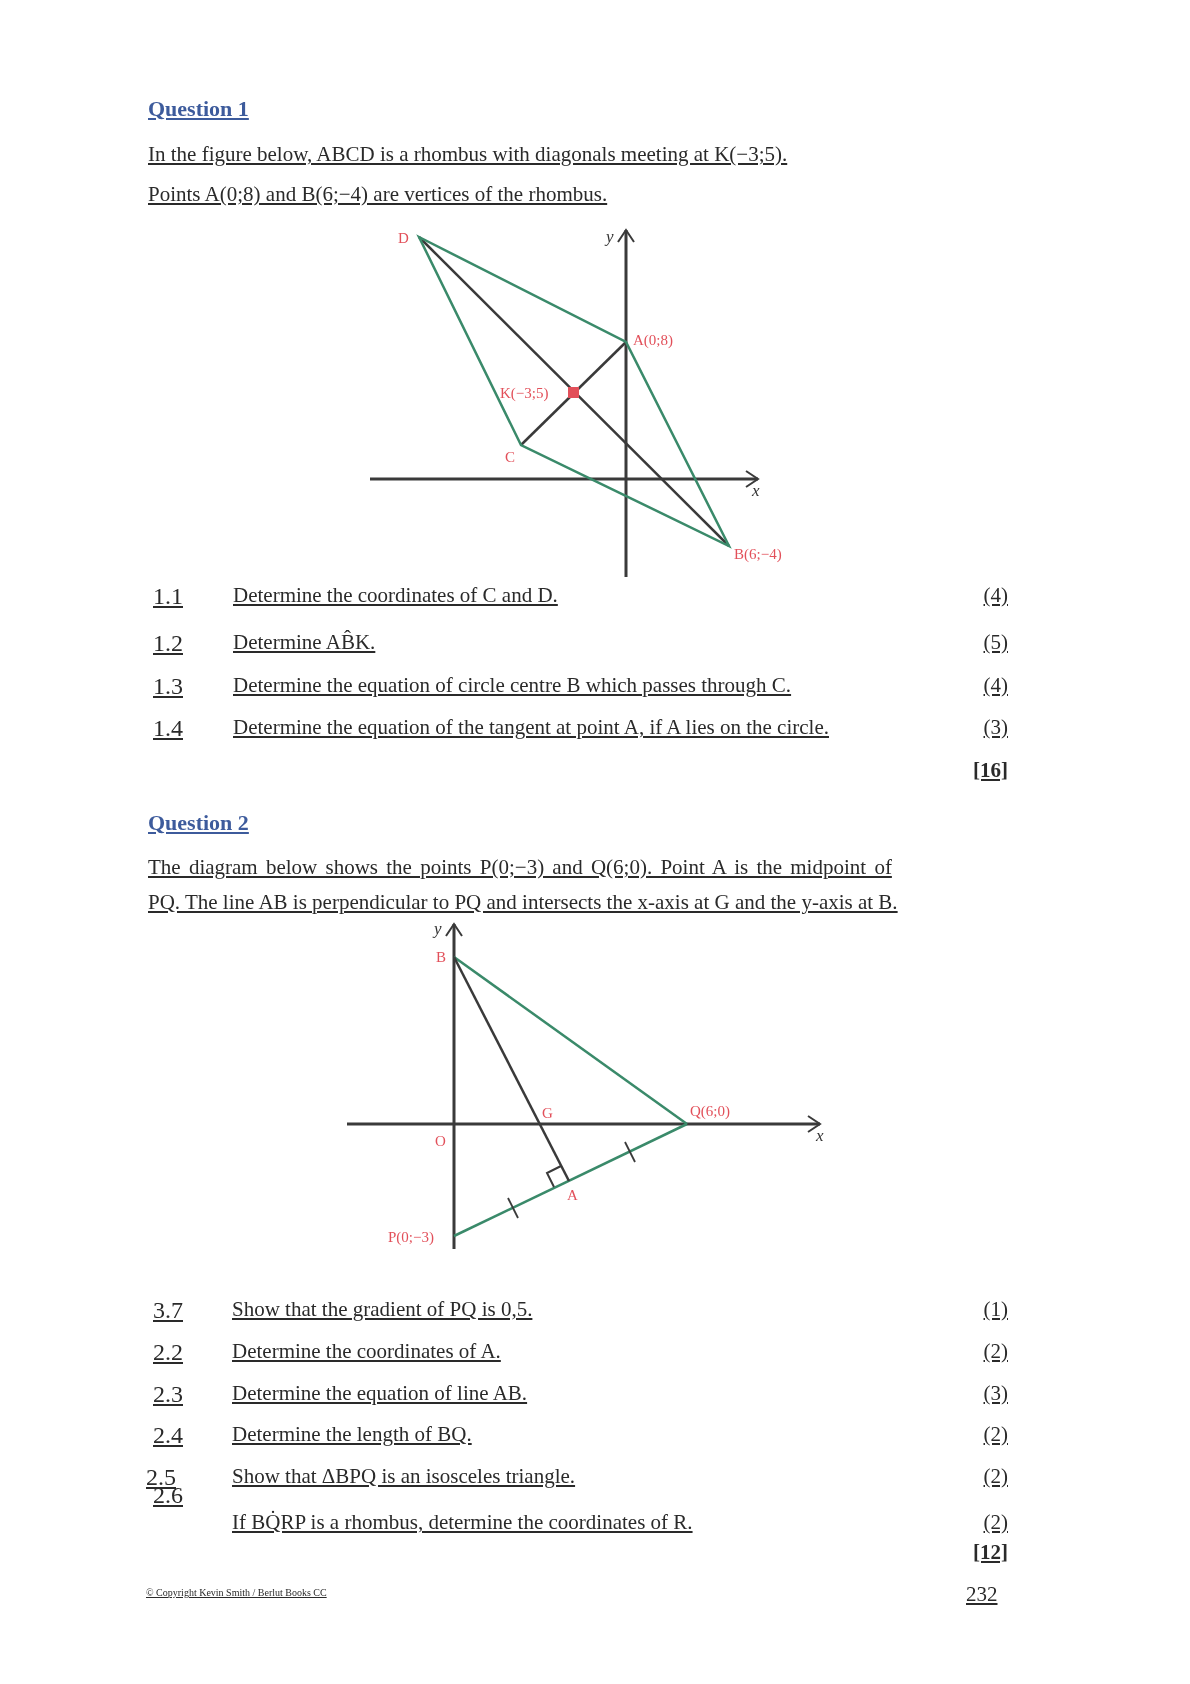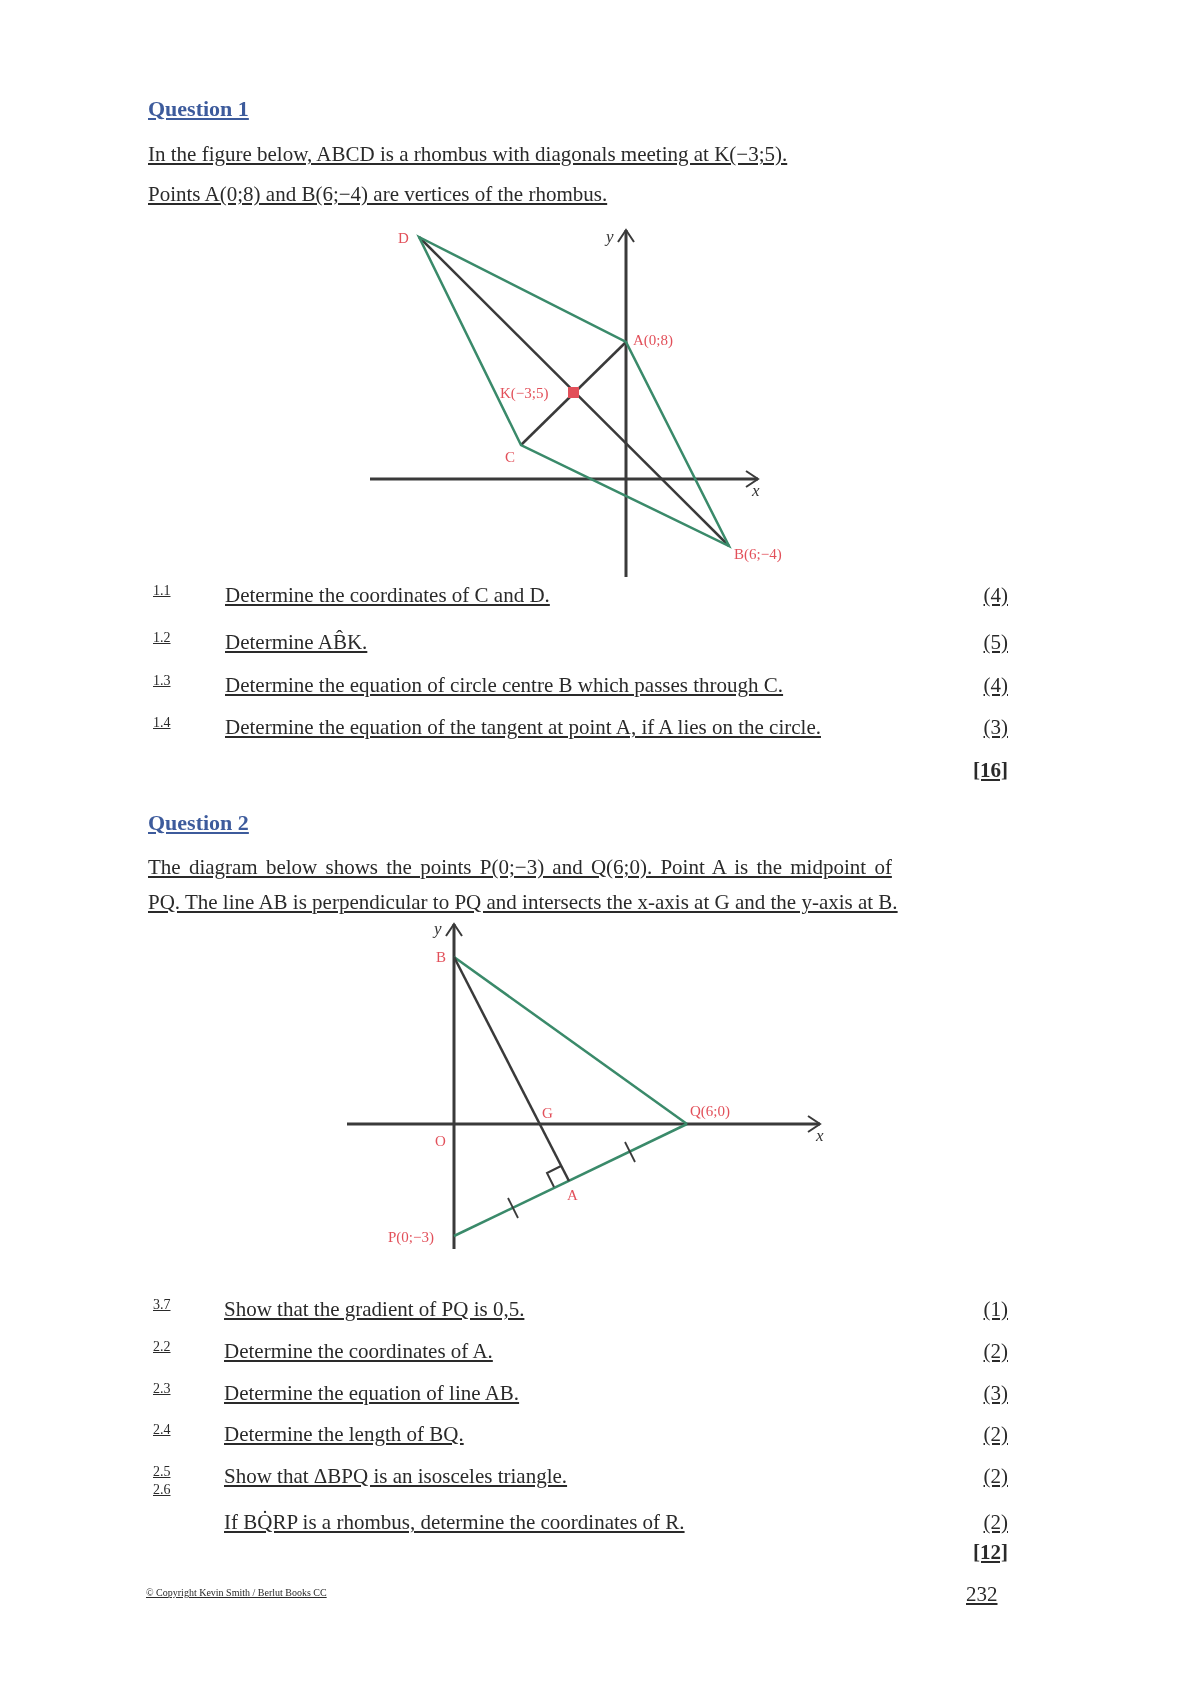--- a/index.html
+++ b/index.html
@@ -1,22 +1,22 @@
 <!DOCTYPE html>
 <html><head>
 <meta charset="utf-8">
 <style>
   html, body { margin: 0; padding: 0; }
   body { width: 1190px; height: 1684px; background: #ffffff; position: relative; overflow: hidden;
          font-family: "Liberation Serif", "DejaVu Serif", serif; color: #2a2a2a; }
   .abs { position: absolute; white-space: nowrap; text-decoration: underline; }
   .heading { font-weight: bold; font-size: 22px; color: #3d5b9c; }
   .para { font-size: 21px; }
-  .qnum { font-size: 14px; }
-  .qtext { font-size: 21px; }
+  .qnum { font-size: 24px; }
+  .qtext { font-size: 21px; margin-left: 8px; }
   .mark { font-size: 21px; text-align: right; width: 60px; }
   .total { font-size: 21px; font-weight: bold; text-align: right; width: 60px; }
   .footer-left { font-size: 10px; }
   .footer-right { font-size: 21px; }
   svg { position: absolute; left: 0; top: 0; }
   .lbl { font-family: "Liberation Serif", serif; font-size: 15px; fill: #e2505a; }
   .axlbl { font-family: "Liberation Serif", serif; font-style: italic; font-size: 17px; fill: #333; }
 </style>
 </head>
 <body>
@@ -108,21 +108,21 @@
   <div class="abs mark" style="left:948px; top:1339px;">(2)</div>
 
   <div class="abs qnum" style="left:153px; top:1381px;">2.3</div>
   <div class="abs qtext" style="left:224px; top:1381px;">Determine the equation of line AB.</div>
   <div class="abs mark" style="left:948px; top:1381px;">(3)</div>
 
   <div class="abs qnum" style="left:153px; top:1422px;">2.4</div>
   <div class="abs qtext" style="left:224px; top:1422px;">Determine the length of BQ.</div>
   <div class="abs mark" style="left:948px; top:1422px;">(2)</div>
 
-  <div class="abs qnum" style="left:153px; top:1464px;text-align:center;">2.5</div>
+  <div class="abs qnum" style="left:146px; top:1464px;text-align:center;">2.5</div>
   <div class="abs qtext" style="left:224px; top:1464px;">Show that ΔBPQ is an isosceles triangle.</div>
   <div class="abs mark" style="left:948px; top:1464px;">(2)</div>
 
   <div class="abs qnum" style="left:153px; top:1482px;text-align:center;">2.6</div>
   <div class="abs qtext" style="left:224px; top:1510px;">If BQ̇RP is a rhombus, determine the coordinates of R.</div>
   <div class="abs mark" style="left:948px; top:1510px;">(2)</div>
 
   <div class="abs total" style="left:948px; top:1540px;">[12]</div>
 </div>
 

